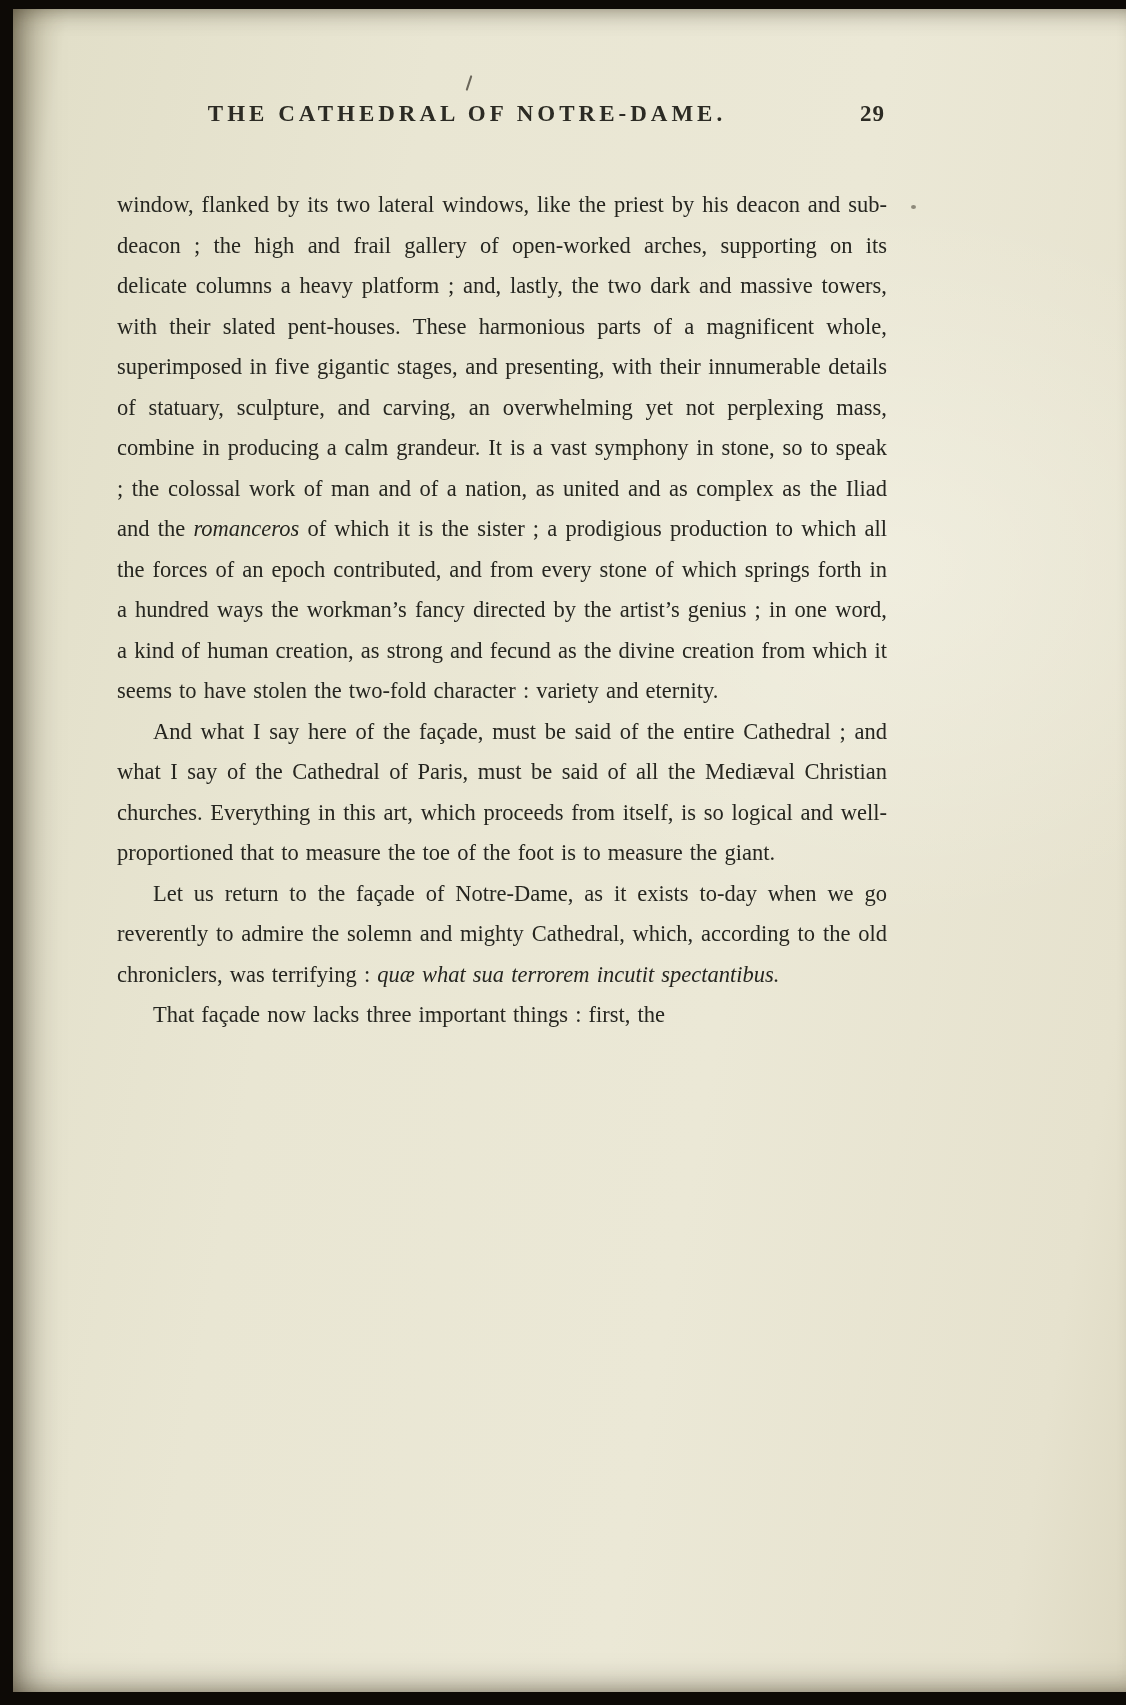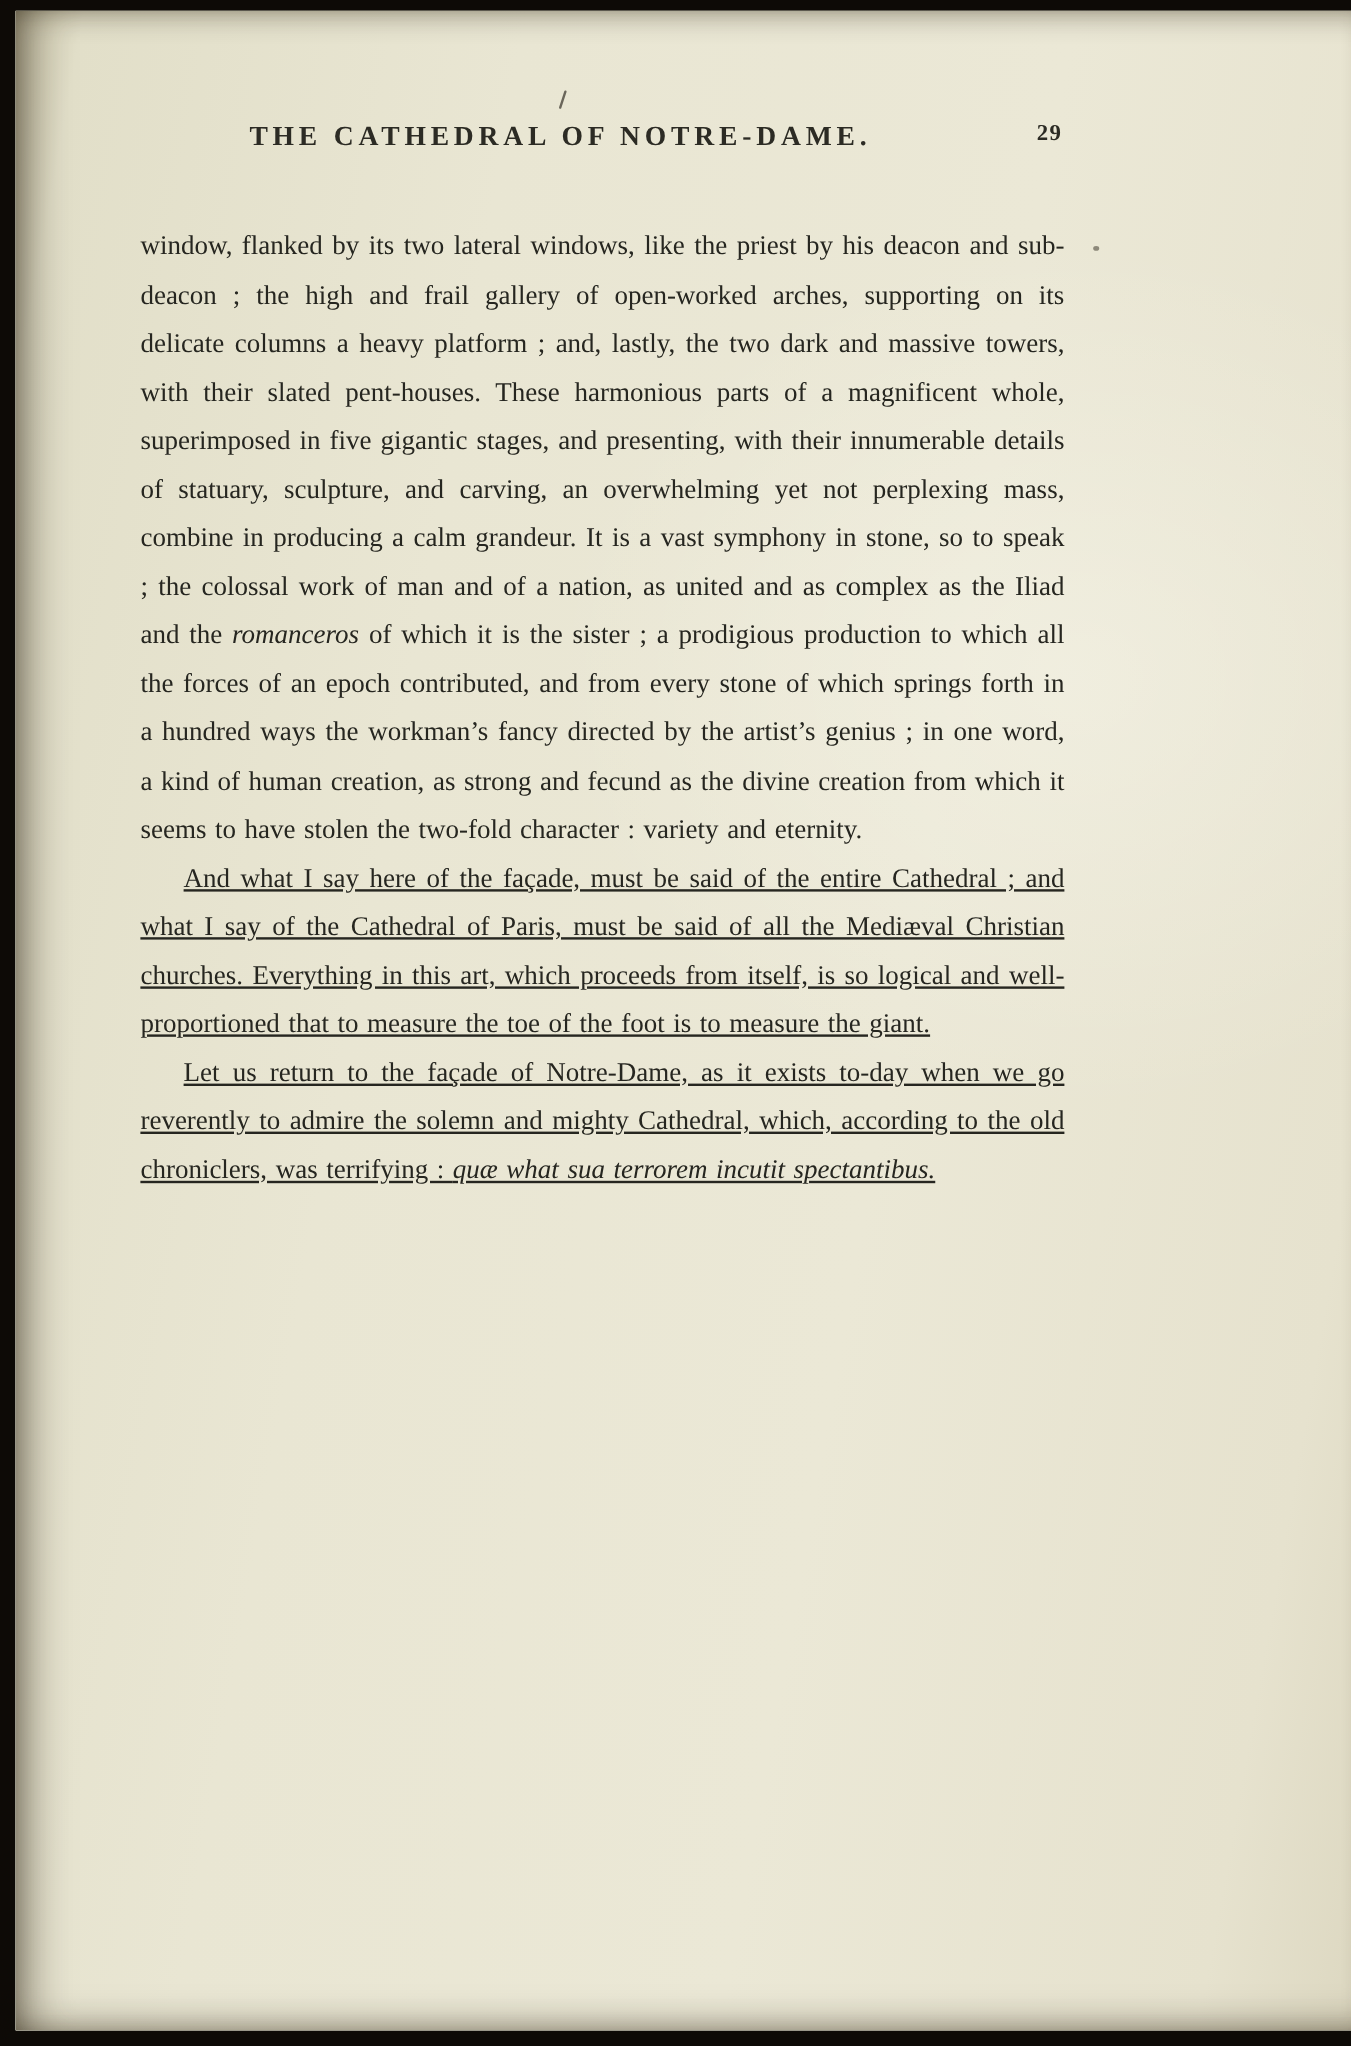--- a/index.html
+++ b/index.html
@@ -65,42 +65,41 @@
     text-align: center;
     font-size: 23px;
     font-weight: bold;
     letter-spacing: 4px;
     padding-right: 70px;
   }
   .header .pagenum {
     position: absolute;
     right: 2px;
     top: 0;
-    font-size: 19px;
+    font-size: 23px;
     font-weight: bold;
     letter-spacing: 1px;
   }
   .textblock {
     position: absolute;
     top: 148px;
     left: 104px;
     width: 770px;
     color: #262620;
     font-size: 22.5px;
     line-height: 40.5px;
     text-align: justify;
     margin-top: 28px;
   }
   .textblock p {
     margin: 0;
     word-spacing: 1.5px;
   }
   .textblock p.indent {
     text-indent: 36px;
-    text-decoration: underline;
   }
   .textblock .em {
     font-style: italic;
   }
 </style>
 </head>
 <body>
 
 <div class="scan">
   <div class="page">
@@ -114,16 +113,17 @@
     </div>
 
     <div class="textblock">
 
       <p><span>window, flanked by its two lateral windows, like the priest by his deacon and sub-deacon ; the high and frail gallery of open-worked arches, supporting on its delicate columns a heavy platform ; and, lastly, the two dark and massive towers, with their slated pent-houses.  These harmonious parts of a magnificent whole, superimposed in five gigantic stages, and presenting, with their innumerable details of statuary, sculpture, and carving, an overwhelming yet not perplexing mass, combine in producing a calm grandeur.  It is a vast symphony in stone, so to speak ; the colossal work of man and of a nation, as united and as complex as the Iliad and the </span><span class="em">romanceros</span><span> of which it is the sister ; a prodigious production to which all the forces of an epoch contributed, and from every stone of which springs forth in a hundred ways the workman’s fancy directed by the artist’s genius ; in one word, a kind of human creation, as strong and fecund as the divine creation from which it seems to have stolen the two-fold character : variety and eternity.</span></p>
 
       <p class="indent">And what I say here of the façade, must be said of the entire Cathedral ; and what I say of the Cathedral of Paris, must be said of all the Mediæval Christian churches. Everything in this art, which proceeds from itself, is so logical and well-proportioned that to measure the toe of the foot is to measure the giant.</p>
 
       <p class="indent"><span>Let us return to the façade of Notre-Dame, as it exists to-day when we go reverently to admire the solemn and mighty Cathedral, which, according to the old chroniclers, was terrifying :  </span><span class="em">quæ what sua terrorem incutit spectantibus.</span></p>
 
+      <p class="indent">That façade now lacks three important things : first, the</p>
 
     </div>
   </div>
 </div>
 
 </body></html>

